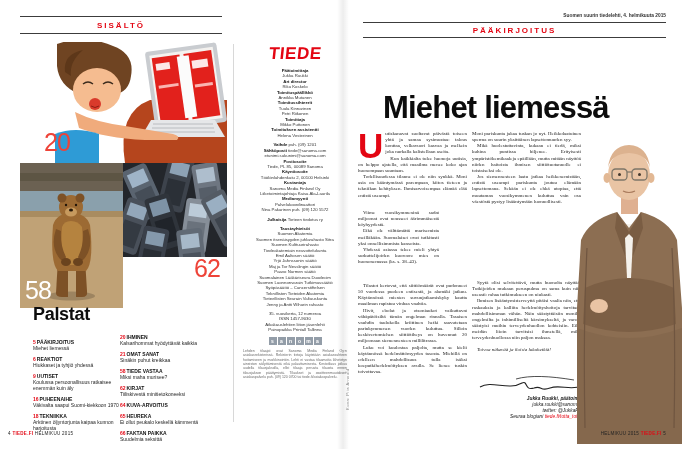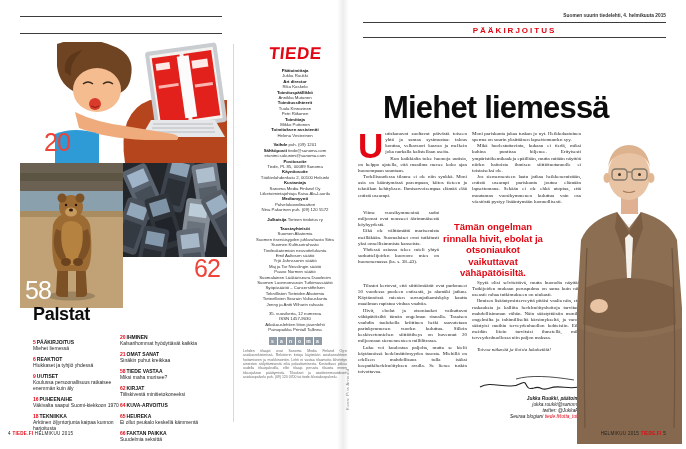--- a/index.html
+++ b/index.html
@@ -53,20 +53,21 @@
   .byline .red{color:#e30613;}
   .photo-credit{font-size:4px;color:#8a8a8a;writing-mode:vertical-rl;transform:rotate(180deg);
     letter-spacing:0.5px;}
 </style>
 </head>
 <body>
 
 <div class="spread">
 
   <div class="abs rule" style="left:20px;top:16px;width:202px;"></div>
+  <div class="abs section-label" style="left:20px;top:21px;width:202px;">SISÄLTÖ</div>
   <div class="abs rule" style="left:20px;top:33px;width:202px;"></div>
   <div class="abs rule-light" style="left:233px;top:44px;width:1px;height:378px;"></div>
 
   <div class="abs" style="left:55px;top:42px;width:172px;height:121px;">
     <svg width="172" height="121" viewBox="0 0 172 121">
       <path d="M70 121 Q62 70 95 58 L172 58 L172 121 Z" fill="#b5451d"></path>
       <g transform="rotate(-8 130 45)">
         <rect x="95" y="5" width="72" height="80" rx="3" fill="#c9ccd0"></rect>
         <rect x="99" y="9" width="64" height="72" fill="#f4f2ef"></rect>
         <rect x="101" y="12" width="28" height="66" fill="#e2211c"></rect>
@@ -332,21 +333,20 @@
     <p>Eikä ole välttämättä marisemista meilläkään. Suomalaiset ovat tutkitusti yksi onnellisimmista kansoista.</p>
     <p>Yhdessä asiassa tekee mieli yhtyä surkuttelijoiden kuoroon: mies on huononemassa (ks. s. 38–43).</p>
   </div>
 
   <div class="abs bodycol" style="left:358px;top:283px;width:109px;">
     <p>Tilastot kertovat, että siittiömäärät ovat pudonneet 50 vuodessa puoleen entisestä, ja alamäki jatkuu. Käytännössä miesten suvunjatkamiskyky kautta maailman rapistuu vinhaa vauhtia.</p>
     <p>Hivit, ebolat ja otsoniaukot vaikuttavat vähäpätöisiltä tämän ongelman rinnalla. Tasaisen vauhdin taulukolla kriittinen hetki saavutetaan parinkymmenen vuoden kuluttua. Silloin keskivertomiehen siittiötiheys on huvennut 20 miljoonaan siemennesteen millilitrassa.</p>
     <p>Luku voi kuulostaa paljolta, mutta se kielii käytännössä hedelmättömyyden tasosta. Miehillä on edelleen mahdollisuus tulla isäksi koeputkihedelmöityksen avulla. Se lienee tuskin toivottavaa.</p>
   </div>
 
-  <div class="abs pullquote" style="left:440px;top:221px;width:106px;">Tämän ongelman rinnalla hivit, ebolat ja otsoniaukot vaikuttavat vähäpätöisiltä.</div>
 
   <div class="abs bodycol" style="left:472px;top:131px;width:109px;">
     <p class="no-indent">Moni pariskunta jakaa tuskan jo nyt. Heikkolaatuinen sperma on suurin yksittäinen lapsettomuuden syy.</p>
     <p>Mikä huolestuttavinta, kukaan ei tiedä, miksi kuhina puntissa hiljenee. Erityisesti ympäristökemikaaleja epäillään, mutta mitään näyttöä niiden haitoista ihmisen siittiötuotannolle ei toistaiseksi ole.</p>
     <p>Jos siemennesteen laatu jatkaa heikkenemistään, entistä useampi pariskunta joutuu elämään lapsettomana. Sekään ei ole ehkä utopiaa, että muutaman vuosikymmenen kuluttua vain osa väestöstä pystyy lisääntymään luonnollisesti.</p>
   </div>
 
   <div class="abs bodycol" style="left:472px;top:280px;width:109px;">
     <p>Syytä olisi selvitettävä, mutta huonolta näyttää. Tutkijoiden mukaan peruspulma on sama kuin niin useasti: rahaa tutkimukseen on niukasti.</p>
     <p>Ihmisen lisääntymisterveyttä pitäisi vaalia niin, että raskauksia ja kalliita hedelmöityshoitoja tarvitaan mahdollisimman vähän. Näin säästyttäisiin monilta ongelmilta ja inhimilliseltä kärsimykseltä, ja varoja säästyisi muihin terveydenhuollon kohteisiin. Eikä meidän liioin tarvitsisi ihmetellä, mikä terveydenhuollossa niin paljon maksaa.</p>

